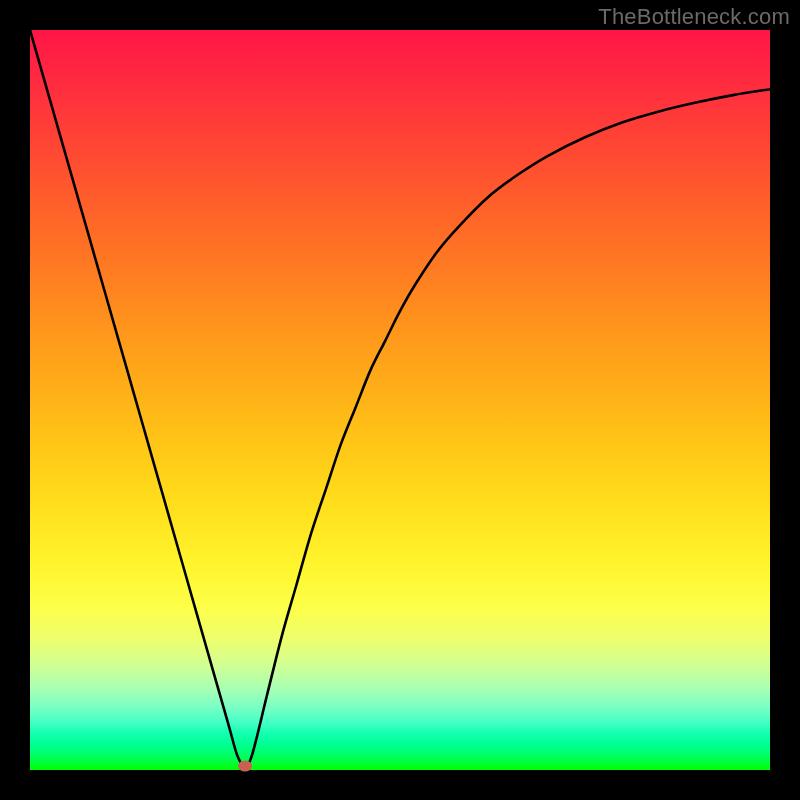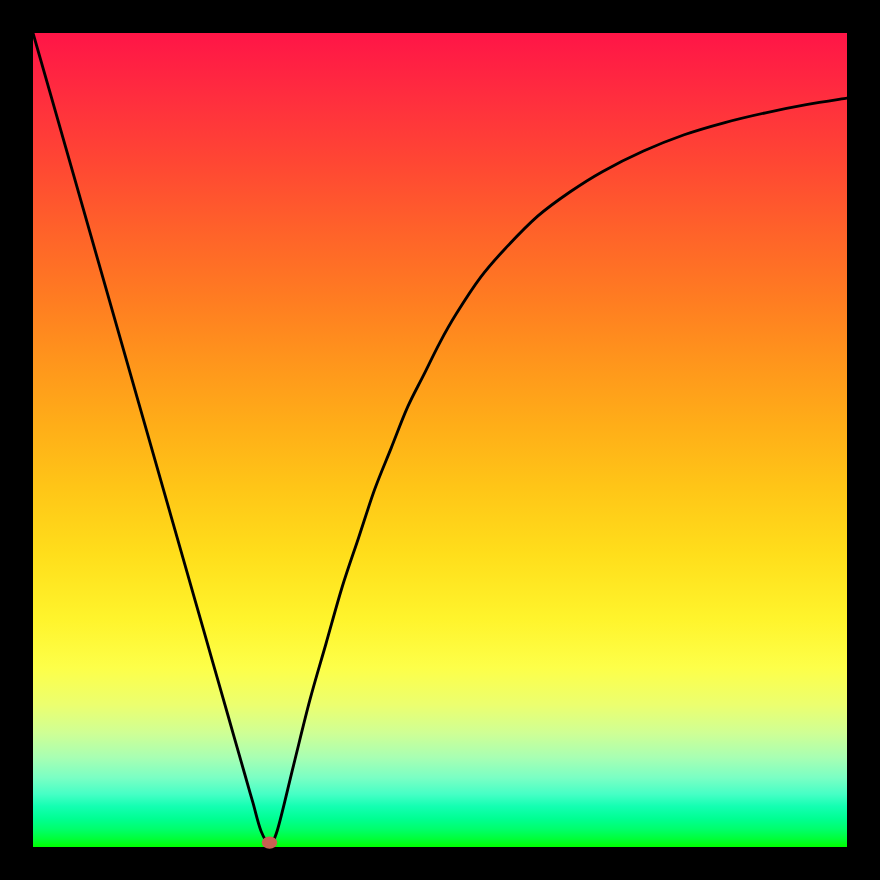--- a/index.html
+++ b/index.html
@@ -69,19 +69,20 @@
     height: 11px;
     background: #c96052;
     border-radius: 50%;
     transform: translate(-50%, -50%);
   }
 </style>
 </head>
 <body>
 
 <div class="outer">
+  <div class="watermark">TheBottleneck.com</div>
   <div class="plot">
     <svg class="curve" viewBox="0 0 740 740" preserveAspectRatio="none">
       <path id="curve-path" fill="none" stroke="#000000" stroke-width="2.6" stroke-linejoin="round" stroke-linecap="round" d="M 0.00 0.00 C 2.47 8.63, 9.87 34.53, 14.80 51.80 C 19.73 69.07, 24.67 86.33, 29.60 103.60 C 34.53 120.87, 39.47 138.13, 44.40 155.40 C 49.33 172.67, 54.27 189.93, 59.20 207.20 C 64.13 224.47, 69.07 241.73, 74.00 259.00 C 78.93 276.27, 83.87 293.53, 88.80 310.80 C 93.73 328.07, 98.67 345.33, 103.60 362.60 C 108.53 379.87, 113.47 397.13, 118.40 414.40 C 123.33 431.67, 128.27 448.93, 133.20 466.20 C 138.13 483.47, 143.07 500.73, 148.00 518.00 C 152.93 535.27, 157.87 552.53, 162.80 569.80 C 167.73 587.07, 172.67 604.33, 177.60 621.60 C 182.53 638.87, 188.70 660.45, 192.40 673.40 C 196.10 686.35, 197.33 690.67, 199.80 699.30 C 202.27 707.93, 204.73 719.03, 207.20 725.20 C 209.67 731.37, 212.13 736.30, 214.60 736.30 C 217.07 736.30, 218.30 736.92, 222.00 725.20 C 225.70 713.48, 231.87 685.73, 236.80 666.00 C 241.73 646.27, 246.67 625.30, 251.60 606.80 C 256.53 588.30, 261.47 572.27, 266.40 555.00 C 271.33 537.73, 276.27 519.23, 281.20 503.20 C 286.13 487.17, 291.07 473.60, 296.00 458.80 C 300.93 444.00, 305.87 427.97, 310.80 414.40 C 315.73 400.83, 320.67 389.73, 325.60 377.40 C 330.53 365.07, 335.47 351.50, 340.40 340.40 C 345.33 329.30, 350.27 320.67, 355.20 310.80 C 360.13 300.93, 365.07 290.45, 370.00 281.20 C 374.93 271.95, 378.63 265.17, 384.80 255.30 C 390.97 245.43, 399.60 231.87, 407.00 222.00 C 414.40 212.13, 420.57 205.35, 429.20 196.10 C 437.83 186.85, 448.93 175.13, 458.80 166.50 C 468.67 157.87, 478.53 151.08, 488.40 144.30 C 498.27 137.52, 506.90 131.97, 518.00 125.80 C 529.10 119.63, 542.67 112.85, 555.00 107.30 C 567.33 101.75, 579.67 96.82, 592.00 92.50 C 604.33 88.18, 616.67 84.73, 629.00 81.40 C 641.33 78.07, 653.67 75.23, 666.00 72.52 C 678.33 69.81, 690.67 67.34, 703.00 65.12 C 715.33 62.90, 733.83 60.19, 740.00 59.20"></path>
     </svg>
     <div id="min-marker" class="marker" style="left: 214.6px; top: 736.3px; background: rgb(201, 96, 82);"></div>
   </div>
 </div>
 
 </body></html>

